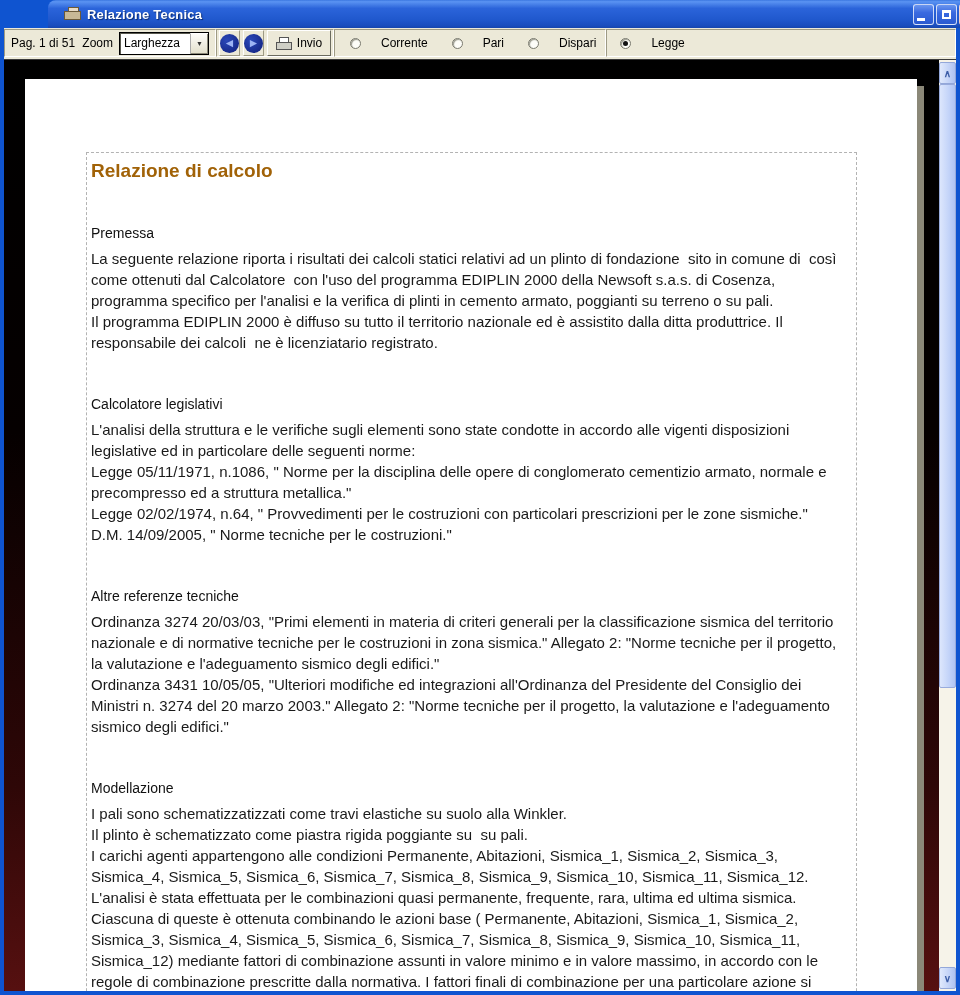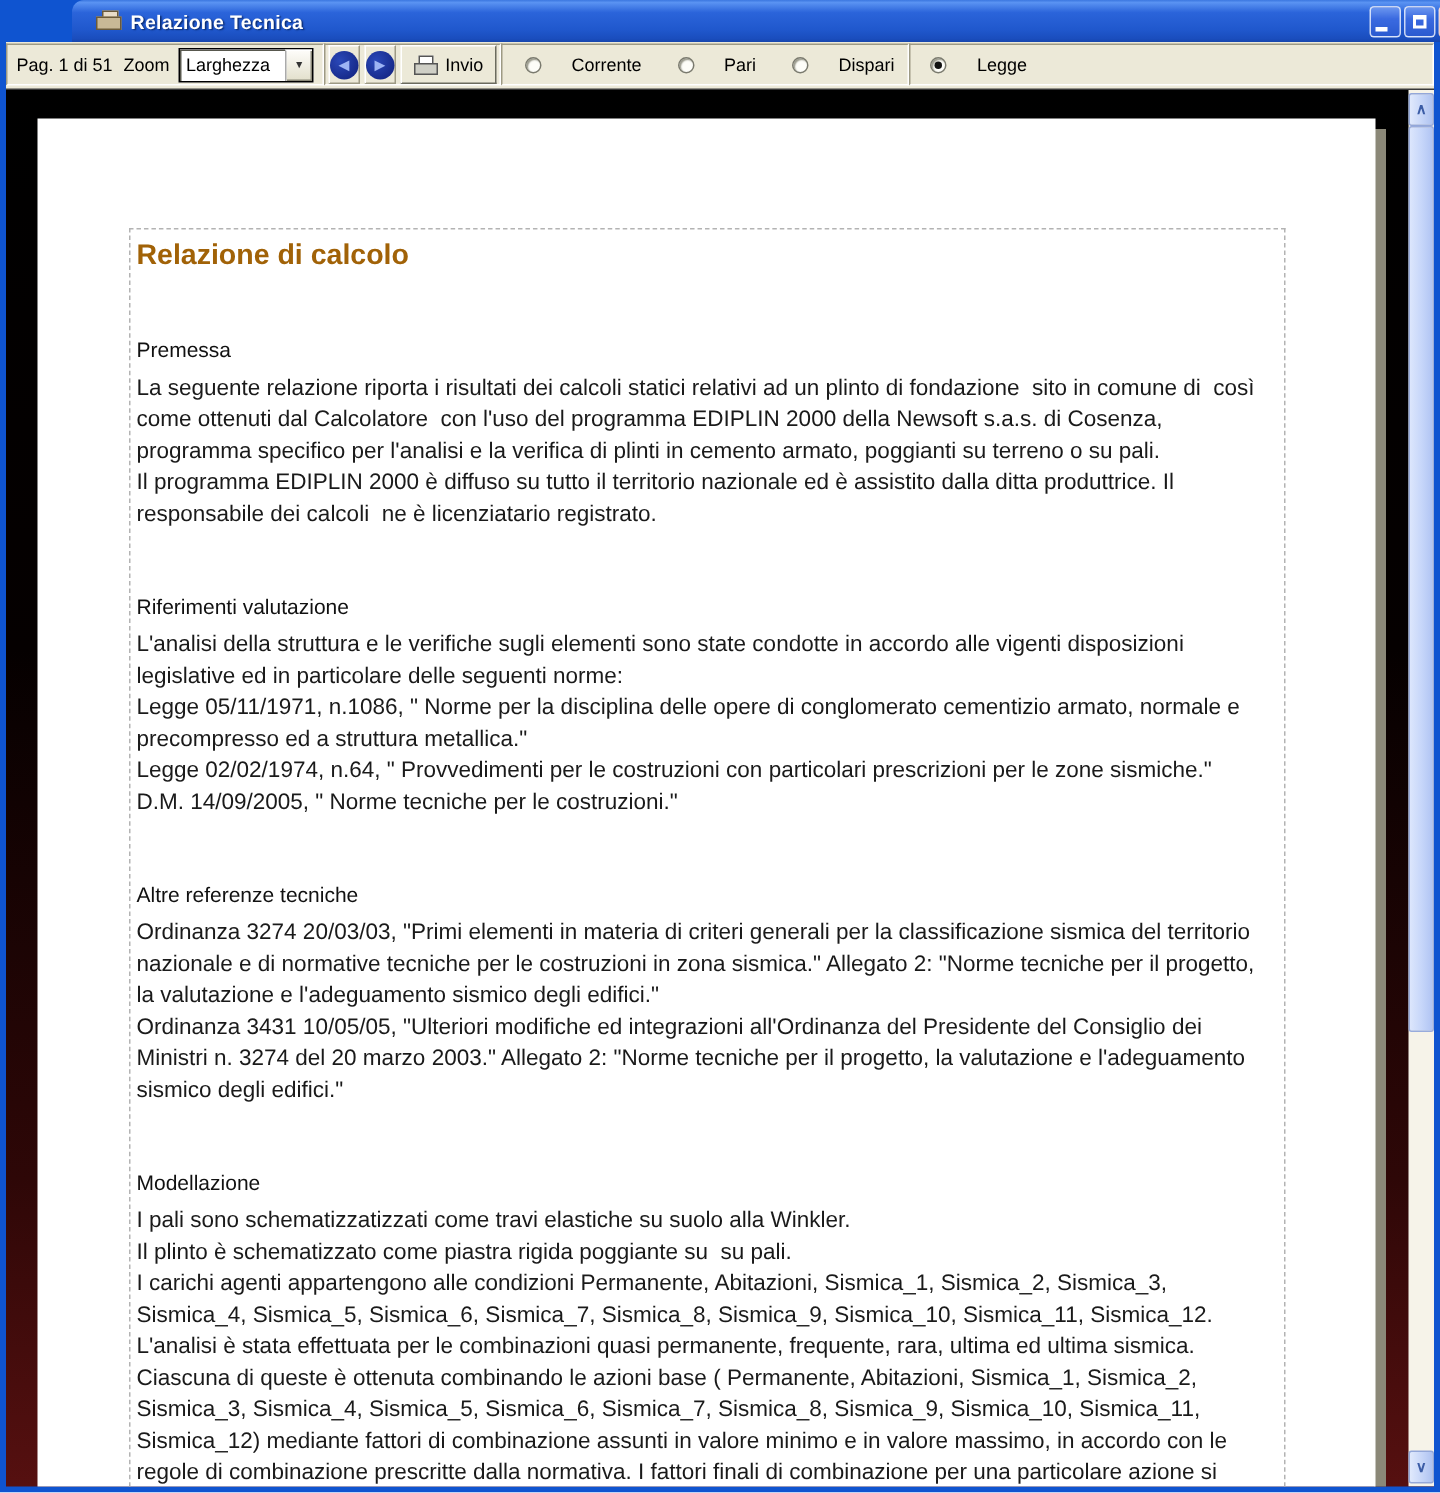--- a/index.html
+++ b/index.html
@@ -145,21 +145,21 @@
   </div>
 
   <div class="viewer">
     <div class="page">
       <div class="doc-content">
         <div class="doc-title">Relazione di calcolo</div>
         <div id="sections">
             <div class="sec-heading">Premessa</div>
             <div class="sec-para">La seguente relazione riporta i risultati dei calcoli statici relativi ad un plinto di fondazione  sito in comune di  così come ottenuti dal Calcolatore  con l'uso del programma EDIPLIN 2000 della Newsoft s.a.s. di Cosenza, programma specifico per l'analisi e la verifica di plinti in cemento armato, poggianti su terreno o su pali.</div>
             <div class="sec-para">Il programma EDIPLIN 2000 è diffuso su tutto il territorio nazionale ed è assistito dalla ditta produttrice. Il responsabile dei calcoli  ne è licenziatario registrato.</div>
-            <div class="sec-heading">Riferimenti valutazione</div>
+            <div class="sec-heading">Calcolatore legislativi</div>
             <div class="sec-para">L'analisi della struttura e le verifiche sugli elementi sono state condotte in accordo alle vigenti disposizioni legislative ed in particolare delle seguenti norme:</div>
             <div class="sec-para">Legge 05/11/1971, n.1086, " Norme per la disciplina delle opere di conglomerato cementizio armato, normale e precompresso ed a struttura metallica."</div>
             <div class="sec-para">Legge 02/02/1974, n.64, " Provvedimenti per le costruzioni con particolari prescrizioni per le zone sismiche."</div>
             <div class="sec-para">D.M. 14/09/2005, " Norme tecniche per le costruzioni."</div>
             <div class="sec-heading">Altre referenze tecniche</div>
             <div class="sec-para">Ordinanza 3274 20/03/03, "Primi elementi in materia di criteri generali per la classificazione sismica del territorio nazionale e di normative tecniche per le costruzioni in zona sismica." Allegato 2: "Norme tecniche per il progetto, la valutazione e l'adeguamento sismico degli edifici."</div>
             <div class="sec-para">Ordinanza 3431 10/05/05, "Ulteriori modifiche ed integrazioni all'Ordinanza del Presidente del Consiglio dei Ministri n. 3274 del 20 marzo 2003." Allegato 2: "Norme tecniche per il progetto, la valutazione e l'adeguamento sismico degli edifici."</div>
             <div class="sec-heading">Modellazione</div>
             <div class="sec-para">I pali sono schematizzatizzati come travi elastiche su suolo alla Winkler.</div>
             <div class="sec-para">Il plinto è schematizzato come piastra rigida poggiante su  su pali.</div>

